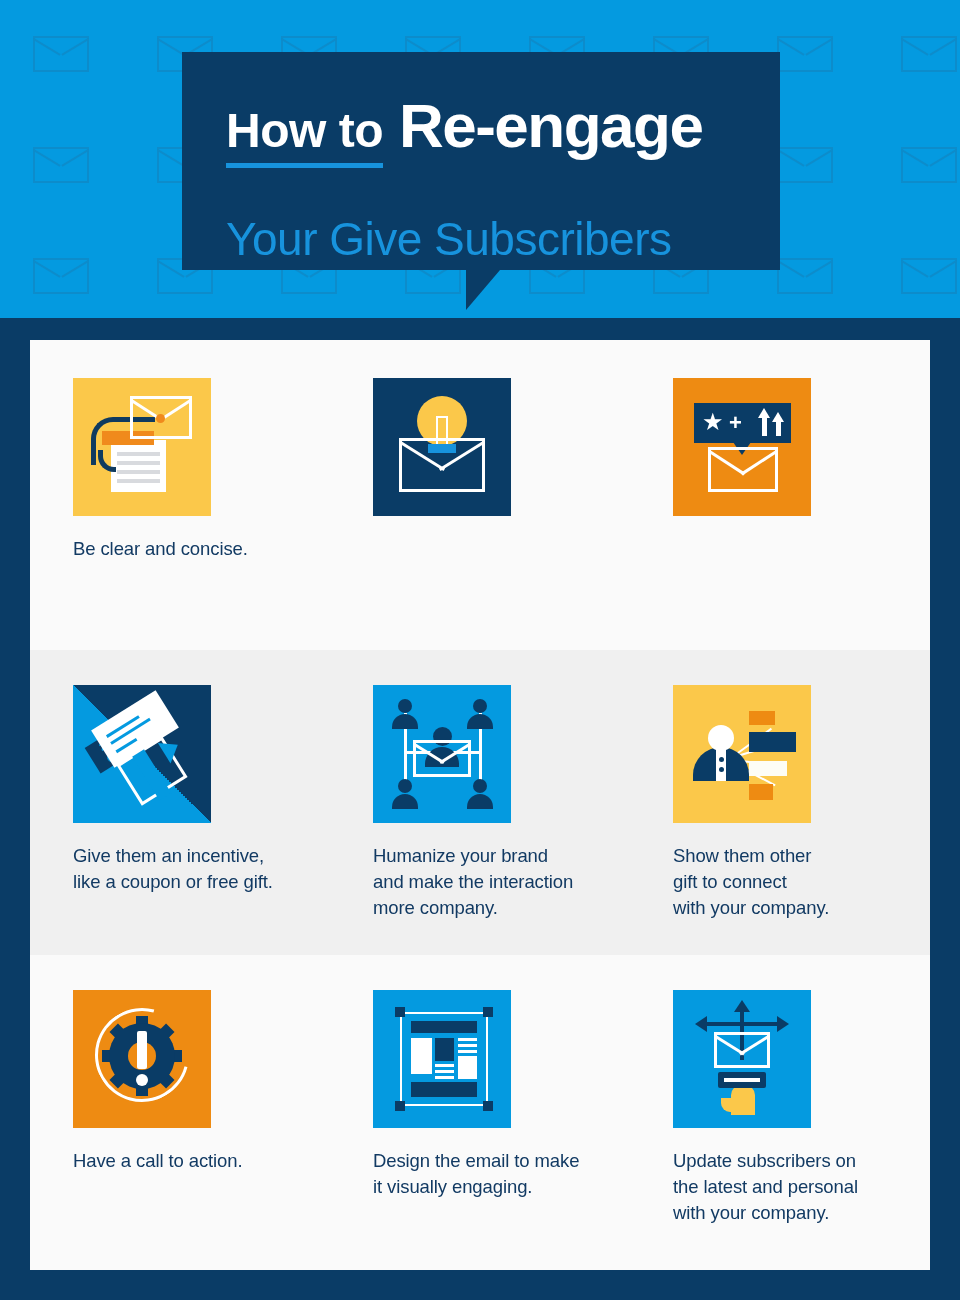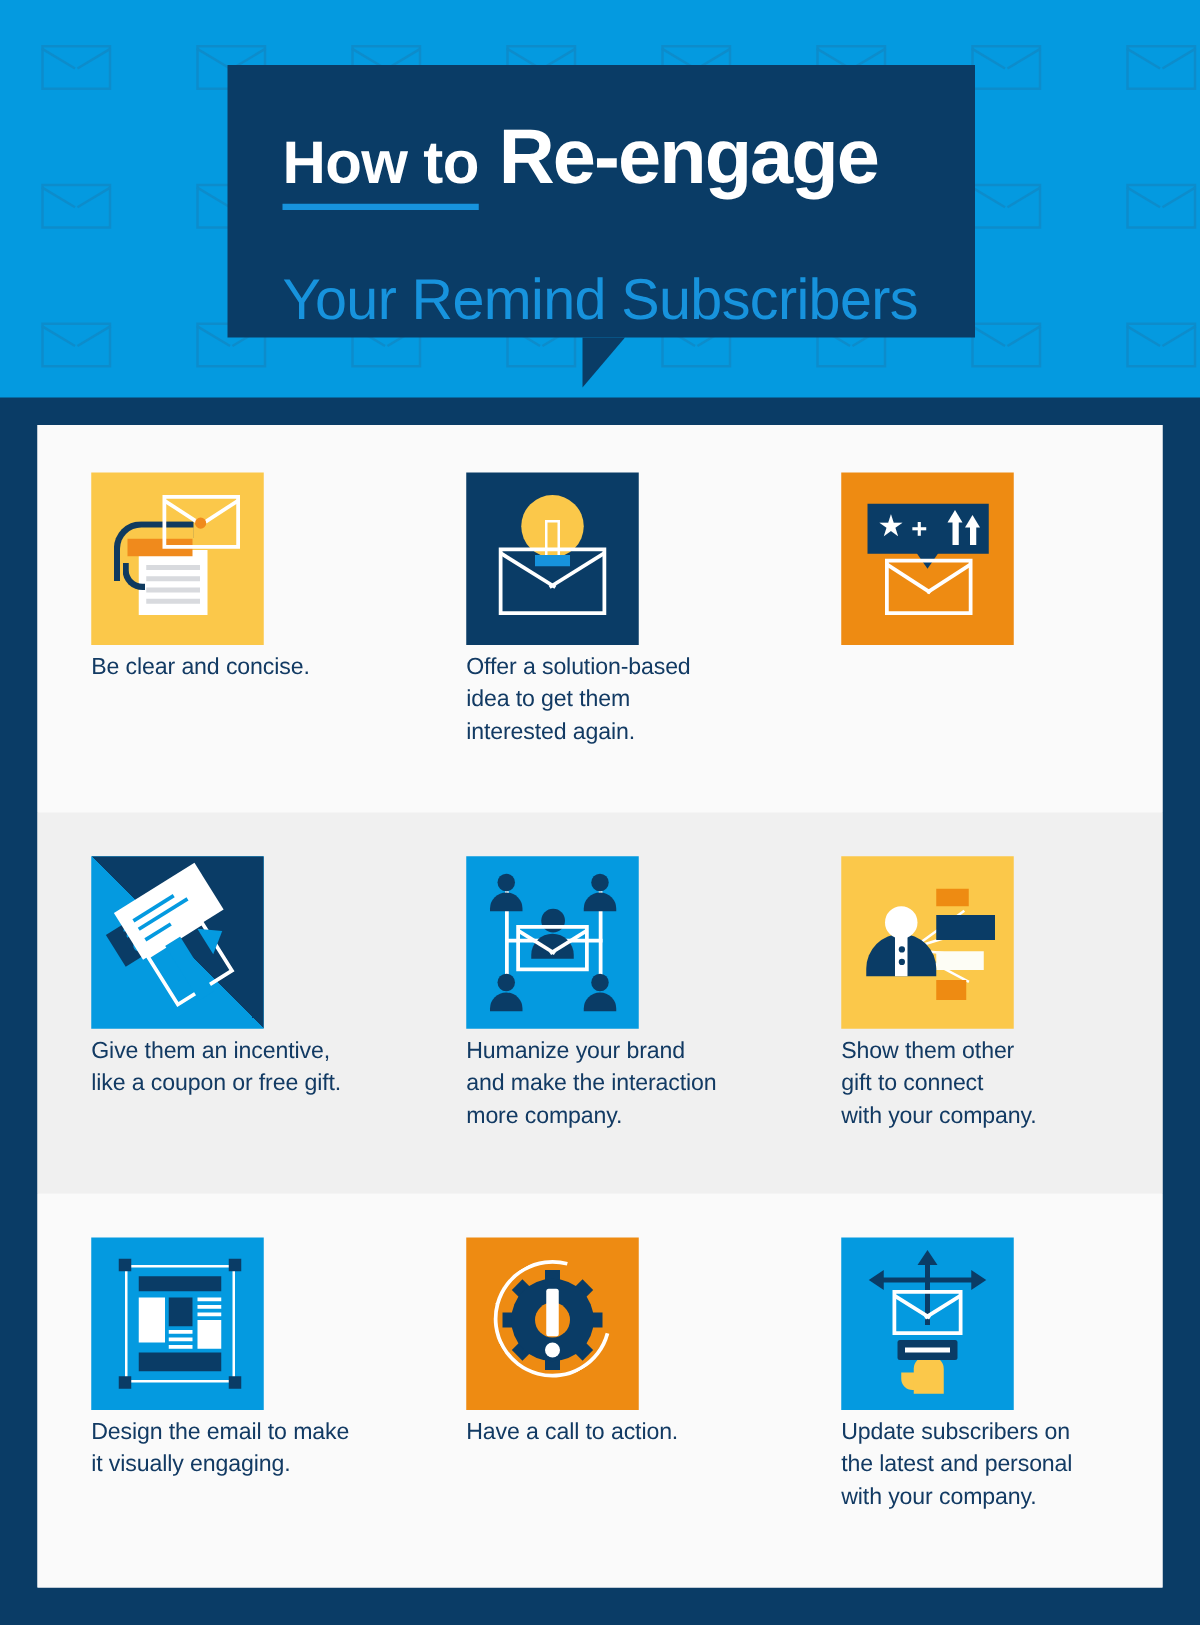--- a/index.html
+++ b/index.html
@@ -73,21 +73,21 @@
   .band-b { background:#f0f0f0; }
 
   .row {
     position:absolute; left:0; width:900px; display:flex;
   }
   .cell { width:300px; padding-left:43px; }
   .icon-box {
     width:138px; height:138px; position:relative; overflow:hidden;
   }
   .caption {
-    margin-top:4px;
+    margin-top:20px;
     font-size:18.5px; line-height:26px; color:#123a63;
     white-space:pre-line; letter-spacing:-0.1px;
   }
 
   
   .ab { position:absolute; }
 
   
   .env-out { border:3px solid #fff; }
   .env-out:before, .env-out:after {
@@ -252,21 +252,21 @@
       <div class="env" style="left: 405px; top: 258px;"></div>
       <div class="env" style="left: 529px; top: 258px;"></div>
       <div class="env" style="left: 653px; top: 258px;"></div>
       <div class="env" style="left: 777px; top: 258px;"></div>
       <div class="env" style="left: 901px; top: 258px;"></div>
     </div>
   <div class="banner">
     <div class="title-row1">
       <span class="t-howto">How to</span><span class="t-reeng">Re-engage</span>
     </div>
-    <div class="title-row2">Your Remind Subscribers</div>
+    <div class="title-row2">Your Give Subscribers</div>
   </div>
   <div class="banner-tail"></div>
 </div>
 
 <div class="card">
   <div class="band band-a" style="top:0;height:310px;"></div>
   <div class="band band-b" style="top:310px;height:305px;"></div>
   <div class="band band-a" style="top:615px;height:315px;"></div>
 
   <div class="row" style="top:38px;">
@@ -287,23 +287,20 @@
       <div class="caption">Be clear and concise.</div>
     </div>
 
     <div class="cell">
       <div class="icon-box i2">
         <div class="ab bulb"></div>
         <div class="ab fil"></div>
         <div class="ab base"></div>
         <div class="ab e env-out"></div>
       </div>
-      <div class="caption">Offer a solution-based
-idea to get them
-interested again.</div>
     </div>
 
     <div class="cell">
       <div class="icon-box i3">
         <div class="ab bub"></div>
         <div class="ab tip"></div>
         <div class="ab star">★</div>
         <div class="ab plus">+</div>
         <div class="ab arst" style="left:89px;top:38px;height:20px;"></div>
         <div class="ab ar" style="left:85px;top:30px;"></div>
@@ -383,20 +380,37 @@
       </div>
       <div class="caption">Show them other
 gift to connect
 with your company.</div>
     </div>
   </div>
 
   <div class="row" style="top:650px;">
 
     <div class="cell">
+      <div class="icon-box i8">
+        <div class="ab arc"></div>
+        <div class="ab gear">
+          <i class="tooth" style="transform:rotate(0deg)"></i>
+          <i class="tooth" style="transform:rotate(45deg)"></i>
+          <i class="tooth" style="transform:rotate(90deg)"></i>
+          <i class="tooth" style="transform:rotate(135deg)"></i>
+          <i class="gc"></i>
+          <i class="hole"></i>
+        </div>
+        <div class="ab exm"></div>
+        <div class="ab exd"></div>
+      </div>
+      <div class="caption">Have a call to action.</div>
+    </div>
+
+    <div class="cell">
       <div class="icon-box i7">
         <div class="ab frame"></div>
         <div class="ab bk" style="left:38px;top:31px;width:66px;height:12px;background:#0a3c66;"></div>
         <div class="ab bk" style="left:38px;top:48px;width:21px;height:36px;background:#fff;"></div>
         <div class="ab bk" style="left:62px;top:48px;width:19px;height:23px;background:#0a3c66;"></div>
         <div class="ab bk" style="left:62px;top:74px;width:19px;height:3px;background:#fff;"></div>
         <div class="ab bk" style="left:62px;top:80px;width:19px;height:3px;background:#fff;"></div>
         <div class="ab bk" style="left:62px;top:86px;width:19px;height:3px;background:#fff;"></div>
         <div class="ab bk" style="left:85px;top:48px;width:19px;height:3px;background:#fff;"></div>
         <div class="ab bk" style="left:85px;top:54px;width:19px;height:3px;background:#fff;"></div>
@@ -406,37 +420,20 @@
         <div class="ab hnd" style="left:22px;top:17px;"></div>
         <div class="ab hnd" style="left:110px;top:17px;"></div>
         <div class="ab hnd" style="left:22px;top:111px;"></div>
         <div class="ab hnd" style="left:110px;top:111px;"></div>
       </div>
       <div class="caption">Design the email to make
 it visually engaging.</div>
     </div>
 
     <div class="cell">
-      <div class="icon-box i8">
-        <div class="ab arc"></div>
-        <div class="ab gear">
-          <i class="tooth" style="transform:rotate(0deg)"></i>
-          <i class="tooth" style="transform:rotate(45deg)"></i>
-          <i class="tooth" style="transform:rotate(90deg)"></i>
-          <i class="tooth" style="transform:rotate(135deg)"></i>
-          <i class="gc"></i>
-          <i class="hole"></i>
-        </div>
-        <div class="ab exm"></div>
-        <div class="ab exd"></div>
-      </div>
-      <div class="caption">Have a call to action.</div>
-    </div>
-
-    <div class="cell">
       <div class="icon-box i9">
         <div class="ab armh"></div>
         <div class="ab armv"></div>
         <div class="ab aru"></div>
         <div class="ab arl"></div>
         <div class="ab arr"></div>
         <div class="ab e env-out"></div>
         <div class="ab thumb"></div>
         <div class="ab hand"></div>
         <div class="ab btnbar"></div>

